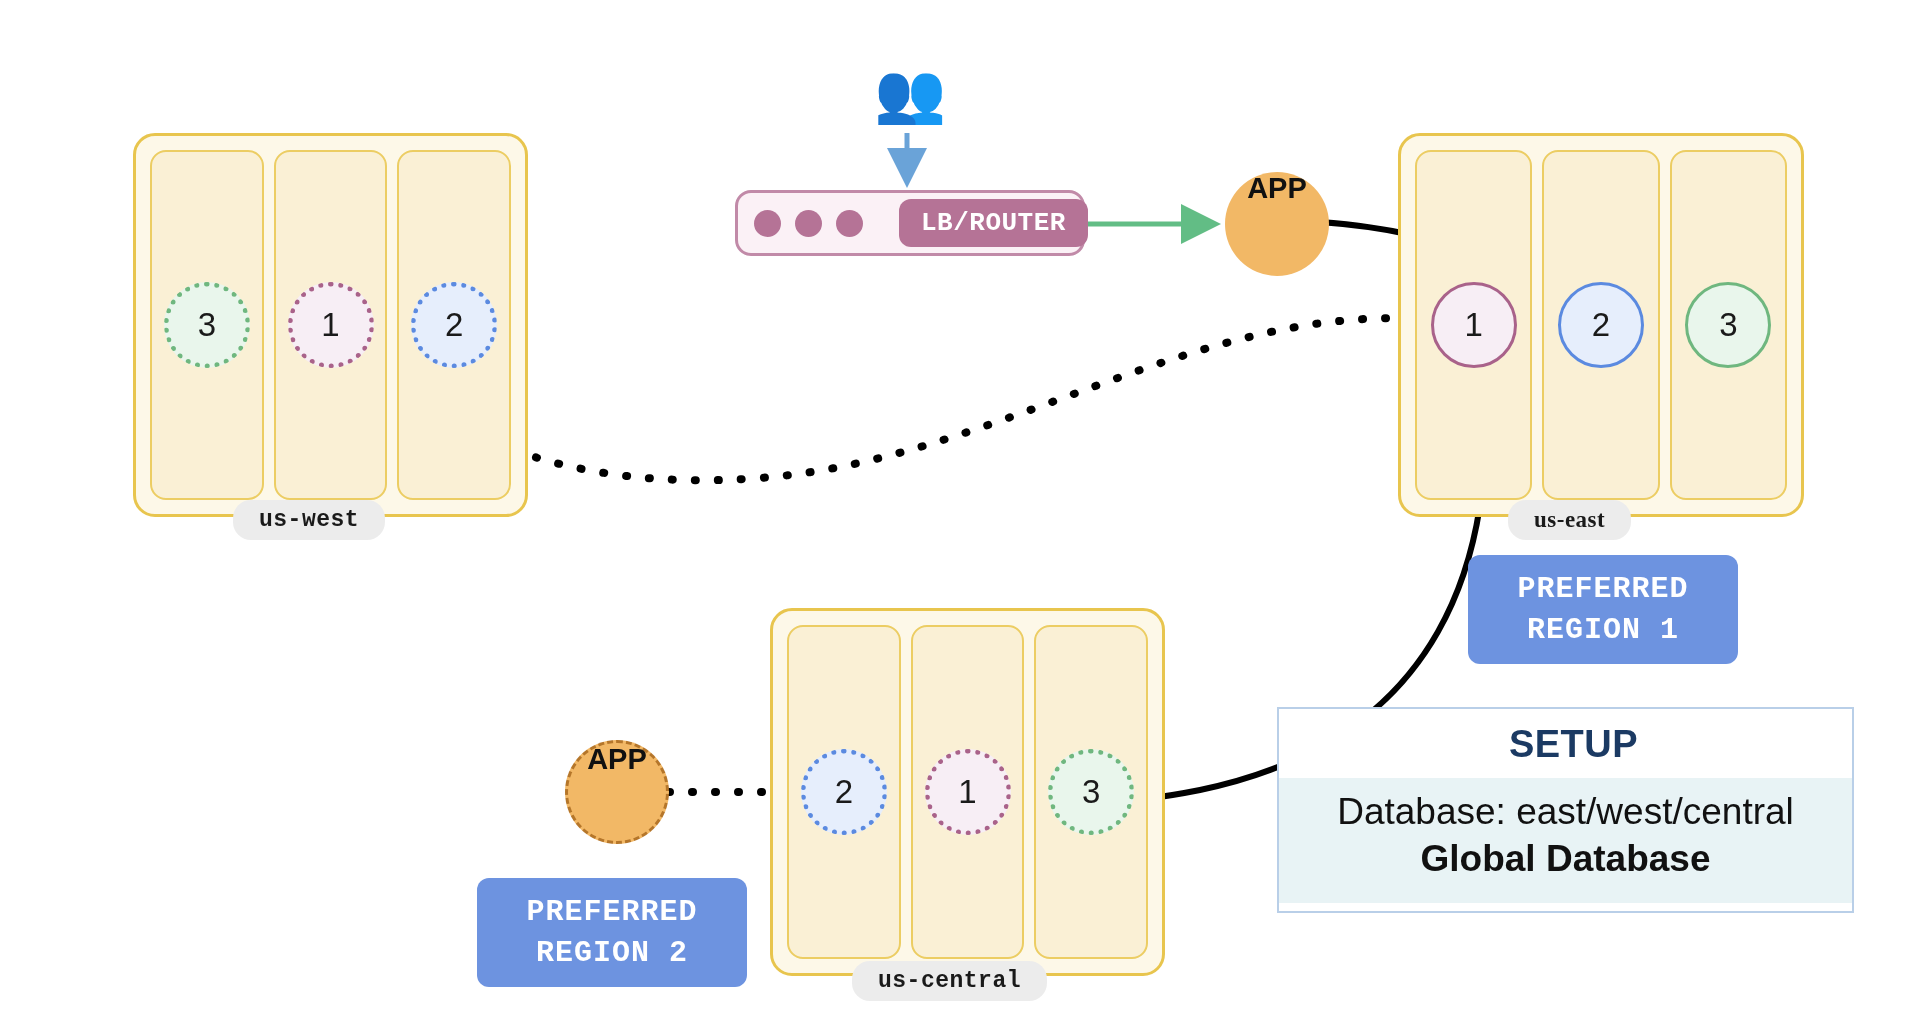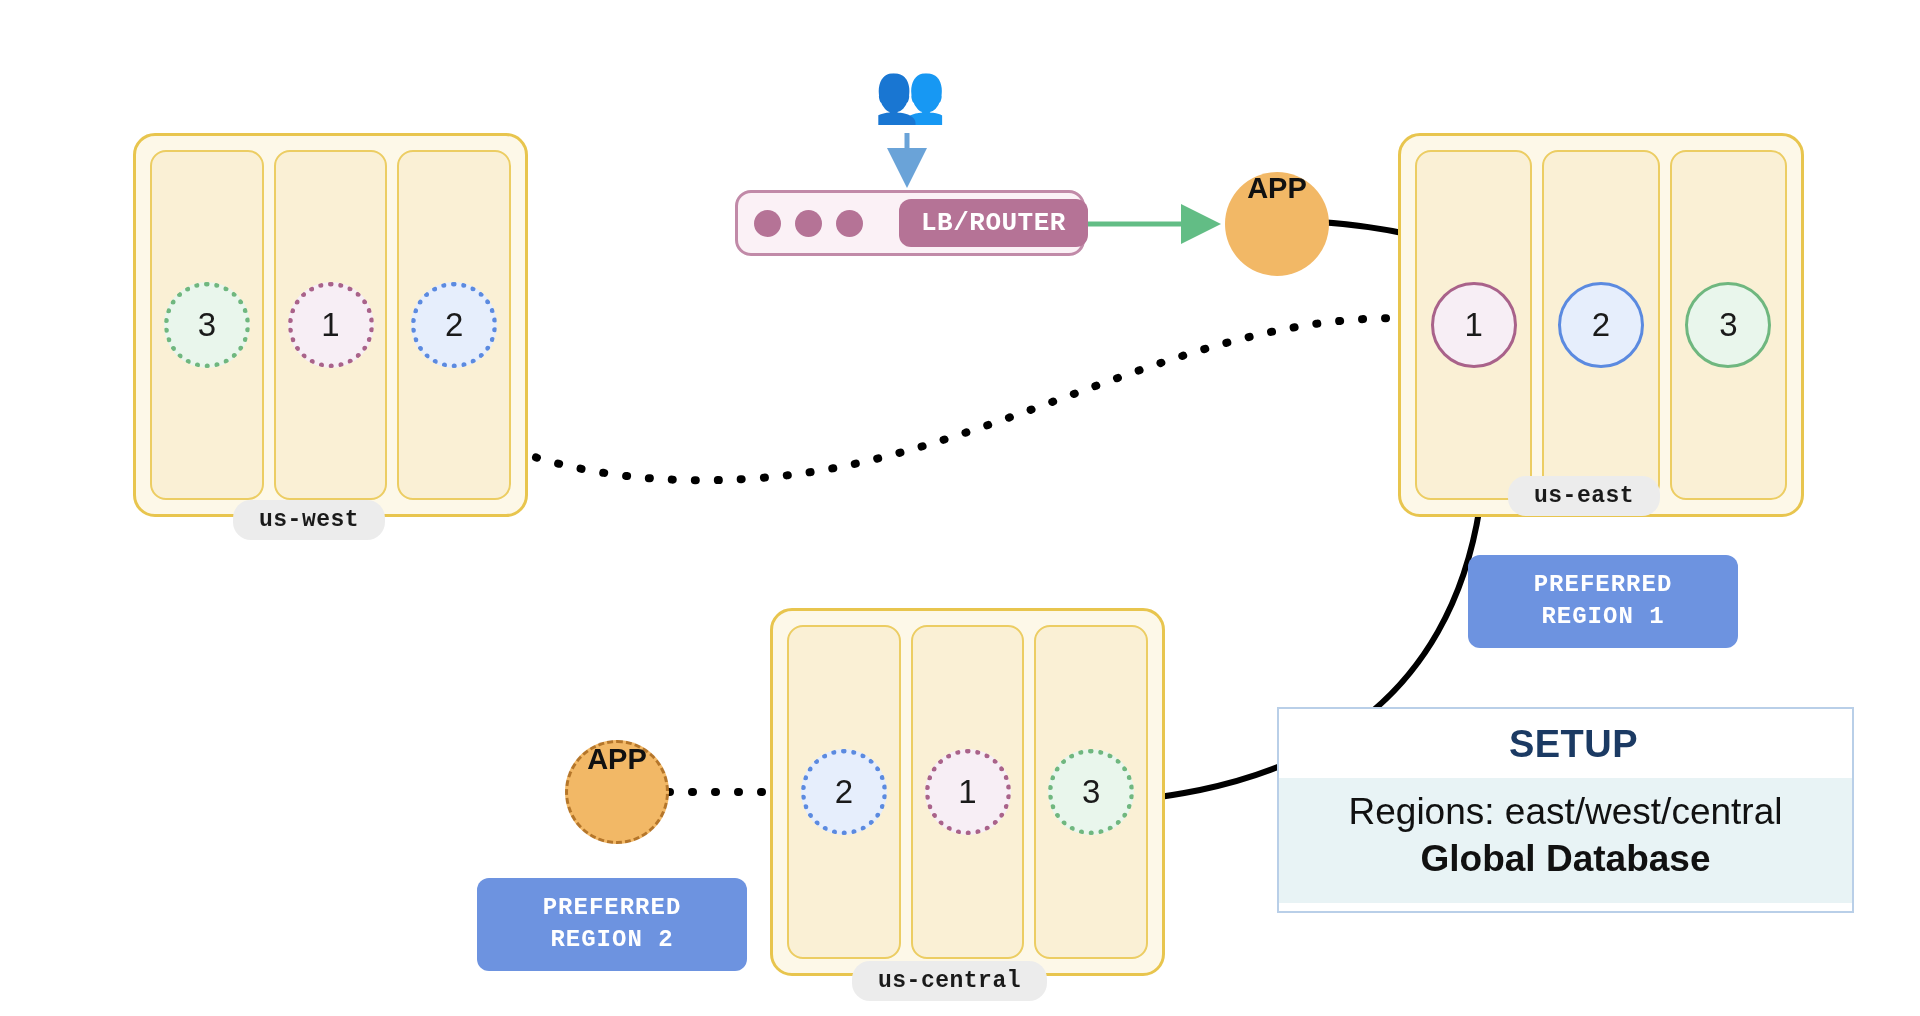--- a/index.html
+++ b/index.html
@@ -137,21 +137,21 @@
   }
   .app-node.dashed { border: 3px dashed #b5762a; }
 
   
   .pref-badge {
     position: absolute;
     background: #6d93e0;
     border-radius: 12px;
     color: #ffffff;
     font-family: "Liberation Mono", "DejaVu Sans Mono", monospace;
-    font-size: 24px;
+    font-size: 30px;
     font-weight: 700;
     text-align: center;
     line-height: 1.35;
     padding: 14px 22px;
     box-sizing: border-box;
     letter-spacing: 1px;
     white-space: pre-line;
   }
 
   
@@ -283,21 +283,21 @@
       <div class="shard solid c2">
         <span>2</span>
       </div>
     </div>
     <div class="region-col">
       <div class="shard solid c3">
         <span>3</span>
       </div>
     </div>
   </div>
-  <div class="region-label" style="left:1508px; top:476px;">us-east</div>
+  <div class="region-label" style="left:1508px; top:500px;font-family:Liberation Serif, serif;">us-east</div>
 
   <div class="pref-badge" style="left:1468px; top:555px; width:270px;">PREFERRED
 REGION 1</div>
 
   <div class="region" style="left:770px; top:608px; width:395px; height:368px;">
     <div class="region-col">
       <div class="shard dotted c2">
         <span>2</span>
       </div>
     </div>
@@ -318,19 +318,19 @@
     <span>APP</span>
   </div>
 
   <div class="pref-badge" style="left:477px; top:878px; width:270px;">PREFERRED
 REGION 2</div>
 
   <div class="setup-panel" style="left:1277px; top:707px; width:577px; height:206px;">
     <div class="setup-header">SETUP</div>
     <div class="setup-body">
       <div>
-        <span>Regions: </span><b>east</b><span>/west/central</span>
+        <span>Database: </span><b>east</b><span>/west/central</span>
       </div>
       <div class="row2">Global Database</div>
     </div>
   </div>
 
 </div>
 
 </body></html>

